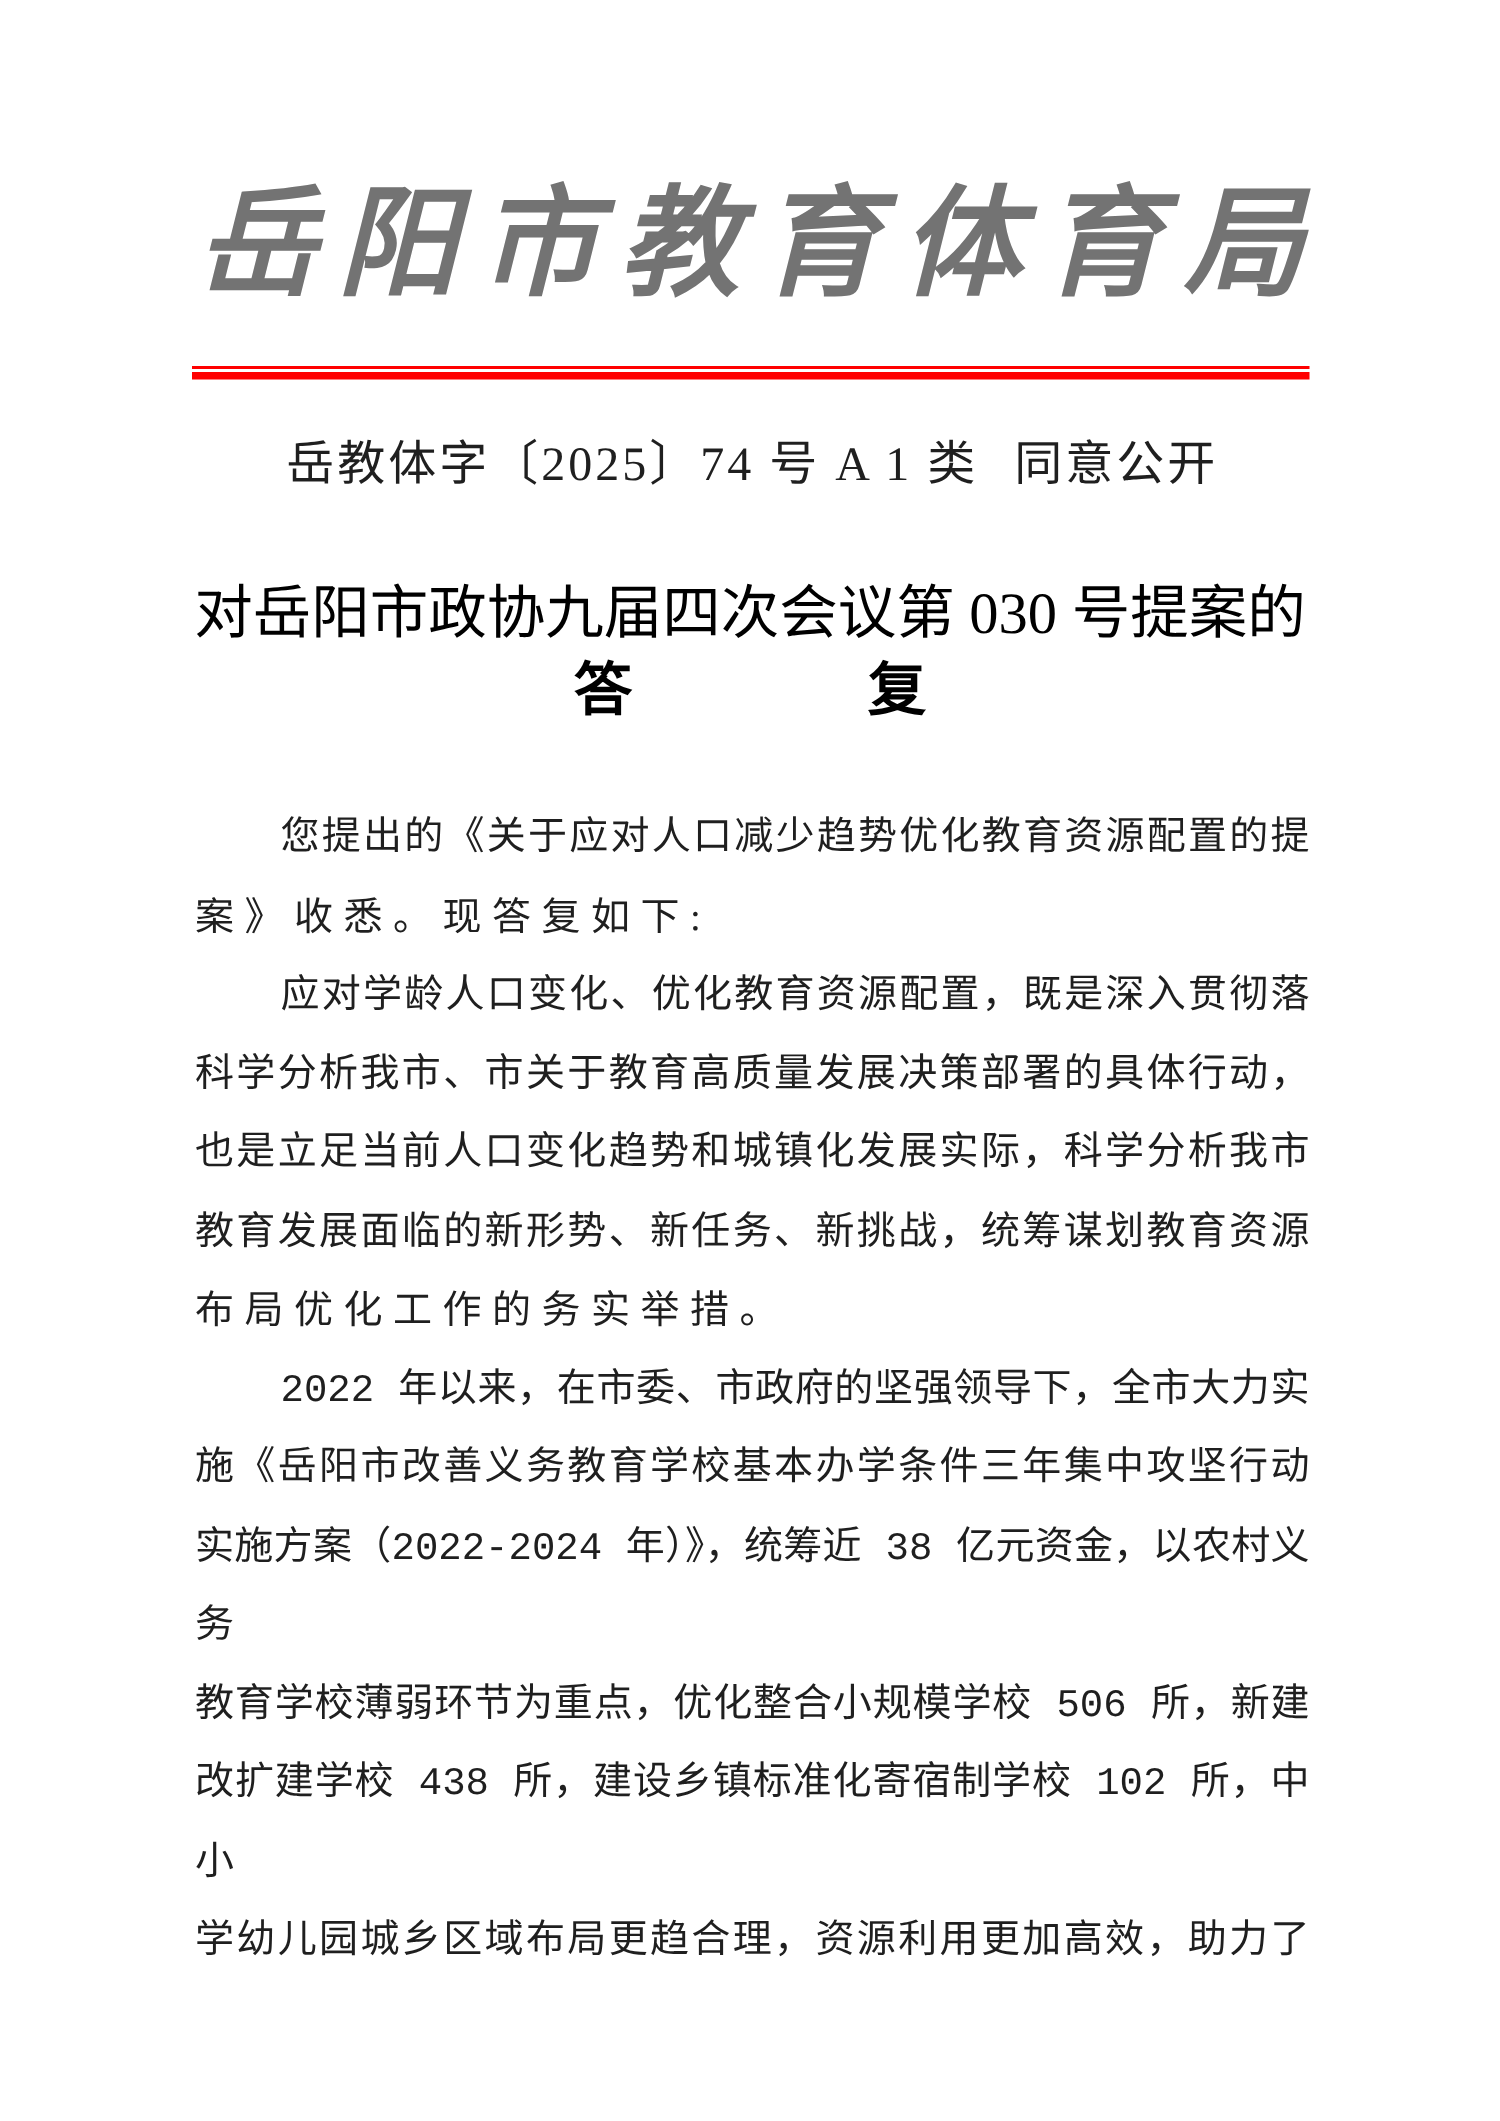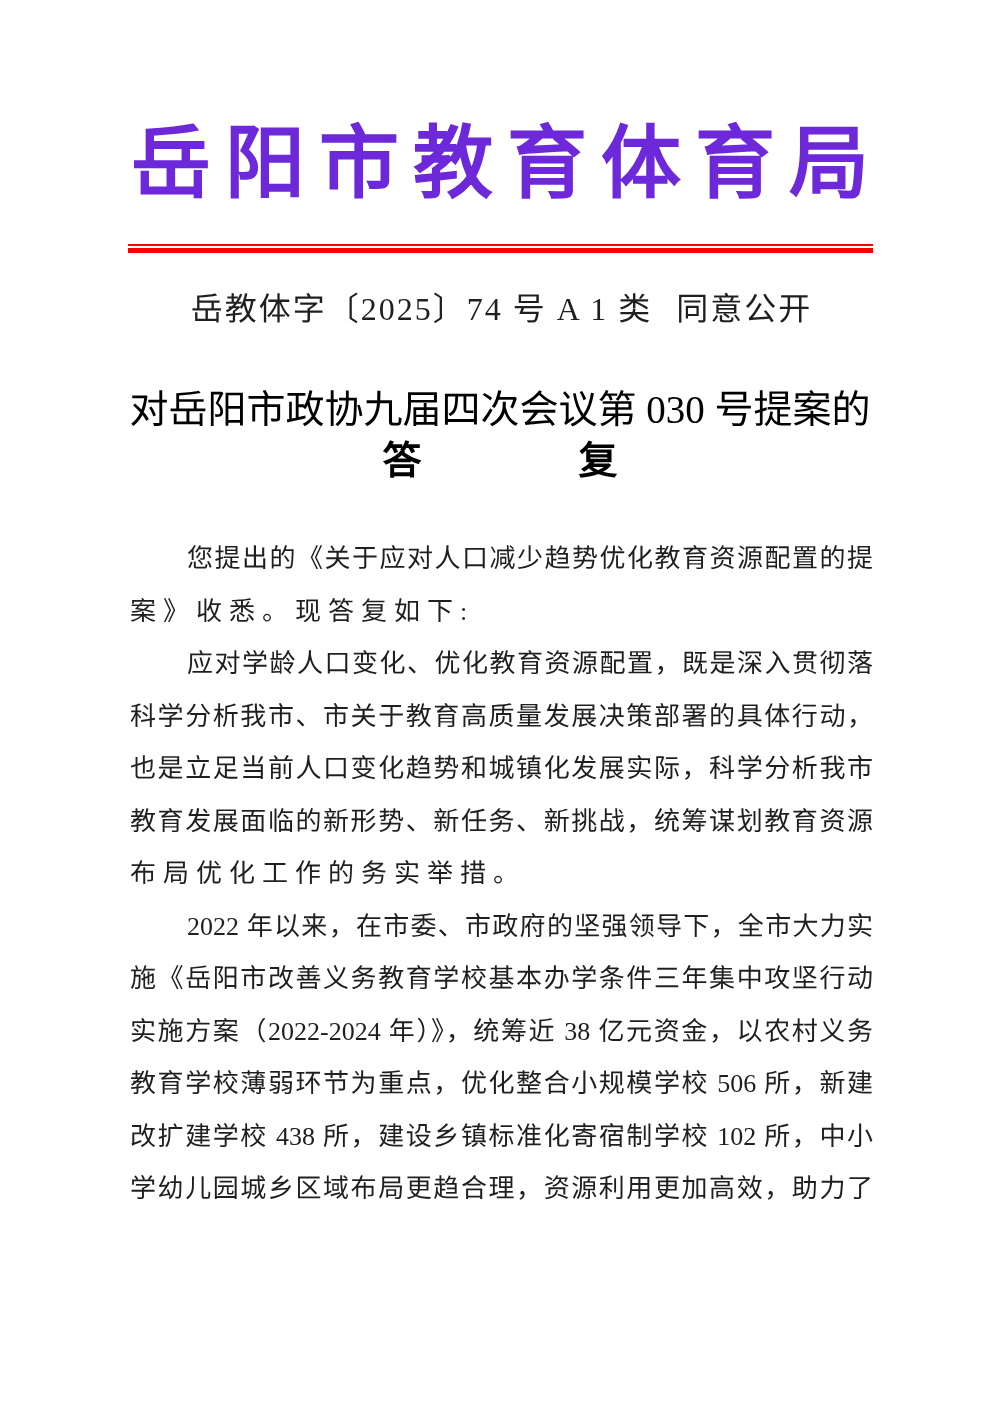--- a/index.html
+++ b/index.html
@@ -58,30 +58,30 @@
     color: #000000;
     line-height: 48px;
   }
   .body-block {
     position: absolute;
     top: 533px; left: 130px; width: 743px;
     font-size: 26px;
     line-height: 52.5px;
   }
   .line { min-height: 52.5px; }
-  .line.fill   { text-align: justify; text-align-last: justify; }
+  .line.fill   { text-align: justify; text-align-last: justify; font-family: Liberation Mono, monospace; }
   .line.spaced { letter-spacing: 7px; }
   .line.indent { text-indent: 57px; }
 </style>
 </head>
 <body>
 
 <div class="page" style="color: rgb(31, 31, 31);">
 
-  <div class="letterhead" style="color: #6d28d9;">岳阳市教育体育局</div>
+  <div class="letterhead" style="color: #737373; font-style: italic;">岳阳市教育体育局</div>
 
   <div class="rule">
     <div class="thin" style="background: rgb(255, 0, 0);"></div>
     <div class="thick" style="background: rgb(255, 0, 0);"></div>
   </div>
 
   <div class="docnum">
     <span>岳教体字〔2025〕74 号 A 1 类</span><span class="publicity">同意公开</span>
   </div>
 

